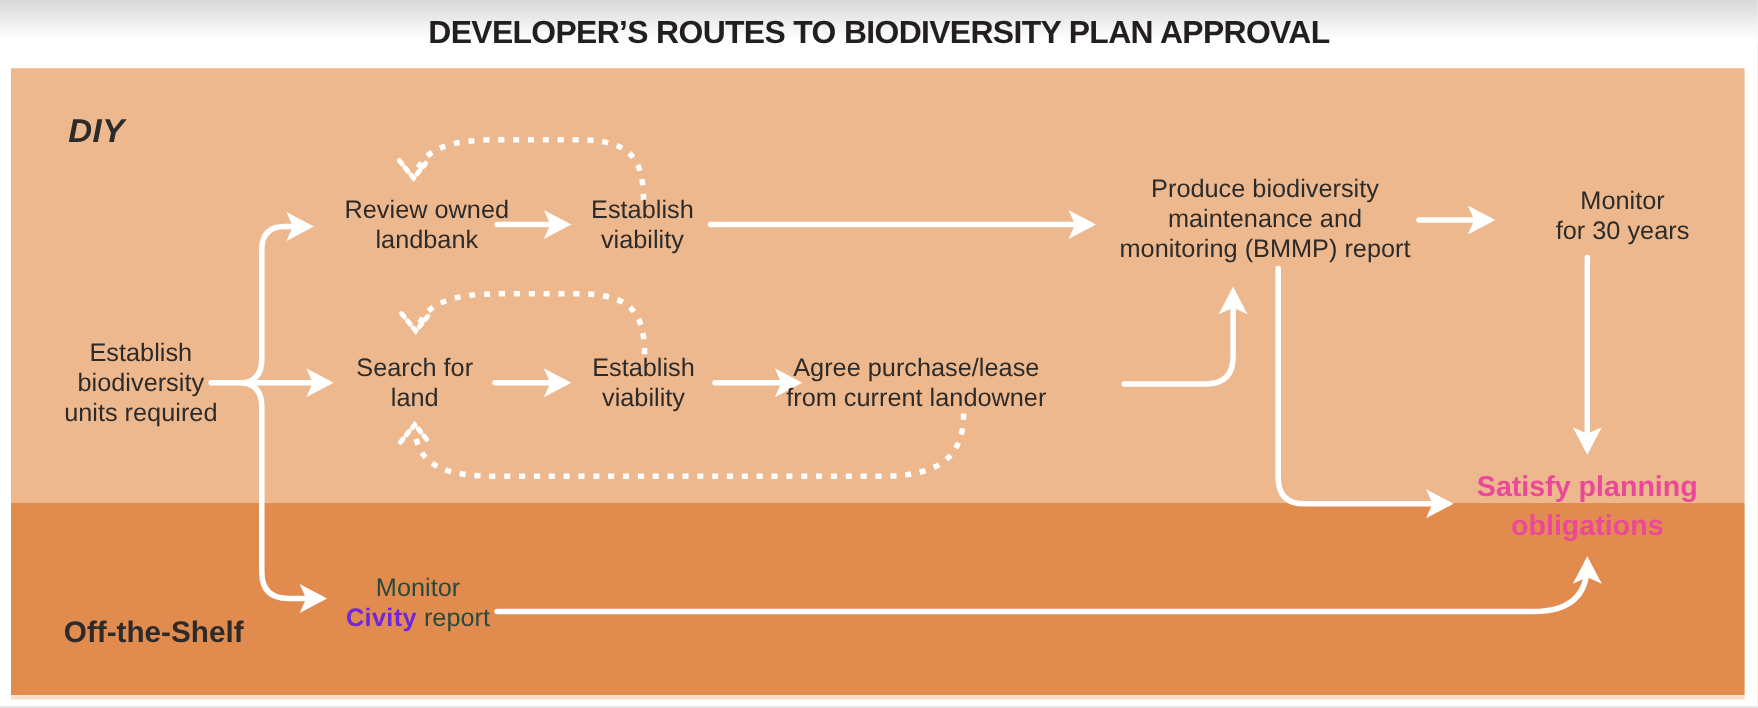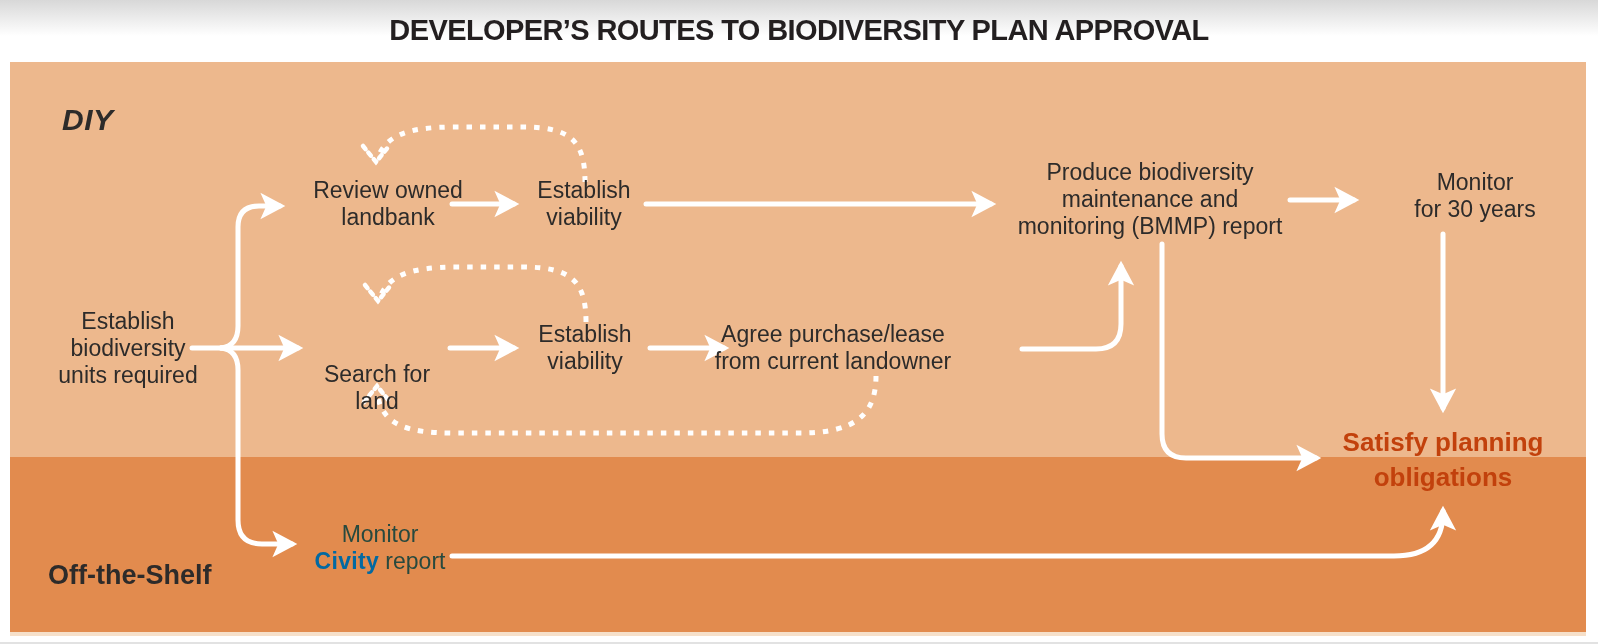--- a/index.html
+++ b/index.html
@@ -27,24 +27,24 @@
   .node{
     position:absolute;transform:translate(-50%,-50%);
     width:max-content;text-align:center;
     font-size:23px;line-height:27px;color:#2d2b2a;
     white-space:pre-line;
   }
   .lane-label{
     position:absolute;font-weight:bold;color:#2d2b2a;width:max-content;
   }
   .lane-diy{left:62px;top:103px;font-size:30px;letter-spacing:0.5px;font-style:italic;}
-  .lane-ots{left:48px;top:560px;font-size:27px;}
-  .node-satisfy{font-weight:bold;font-size:26px;line-height:35px;color:#c2410c;}
+  .lane-ots{left:58px;top:560px;font-size:27px;}
+  .node-satisfy{font-weight:bold;font-size:26px;line-height:35px;color:#ec4899;}
   .node-purchase{color:#27493e;}
-  .brand{font-weight:bold;color:#0369a1;letter-spacing:0.3px;}
+  .brand{font-weight:bold;color:#6d28d9;letter-spacing:0.3px;}
 </style>
 </head>
 <body>
 
 <div class="top-gradient"></div>
 <div class="title">DEVELOPER’S ROUTES TO BIODIVERSITY PLAN APPROVAL</div>
 
 <div class="panel">
   <div class="band-light"></div>
   <div class="band-dark"></div>
@@ -96,21 +96,21 @@
 units required</div>
 <div class="node" style="left:376px;top:204px;margin-left:12px;">Review owned
 landbank</div>
 <div class="node" style="left:584px;top:204px;">Establish
 viability</div>
 <div class="node" style="left:1150px;top:199px;">Produce biodiversity
 maintenance and
 monitoring (BMMP) report</div>
 <div class="node" style="left:1445px;top:196px;margin-left:30px;">Monitor
 for 30 years</div>
-<div class="node" style="left:377px;top:348px;margin-top:40px;">Search for
+<div class="node" style="left:377px;top:348px;">Search for
 land</div>
 <div class="node" style="left:585px;top:348px;">Establish
 viability</div>
 <div class="node" style="left:833px;top:348px;">Agree purchase/lease
 from current landowner</div>
 <div class="node node-satisfy" style="left:1443px;top:460px;">Satisfy planning
 obligations</div>
 
 <div class="node node-purchase" style="left:380px;top:548px;"><span>Monitor</span><br><span class="brand">Civity</span><span> report</span></div>
 

